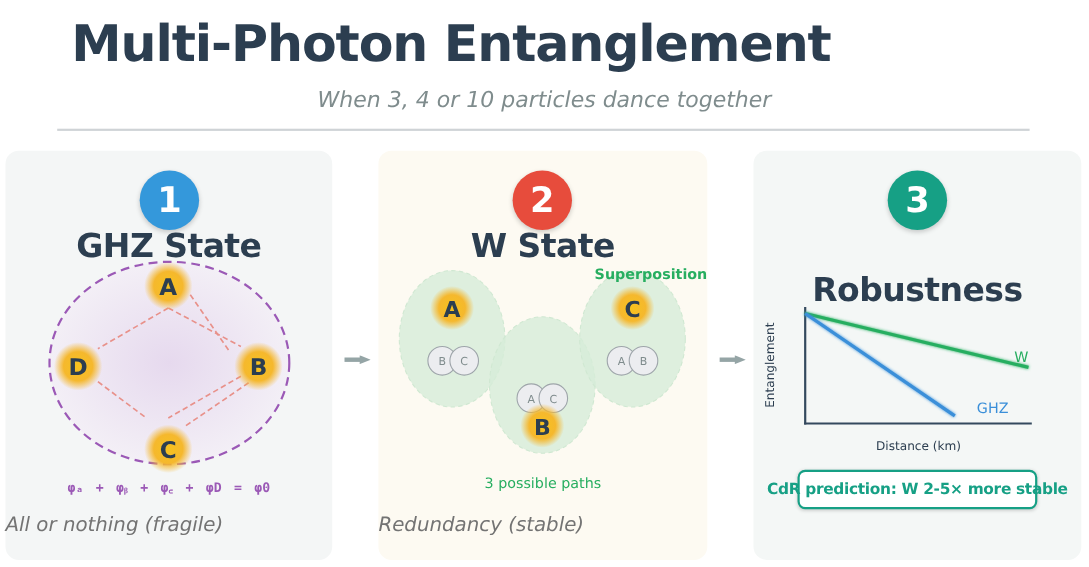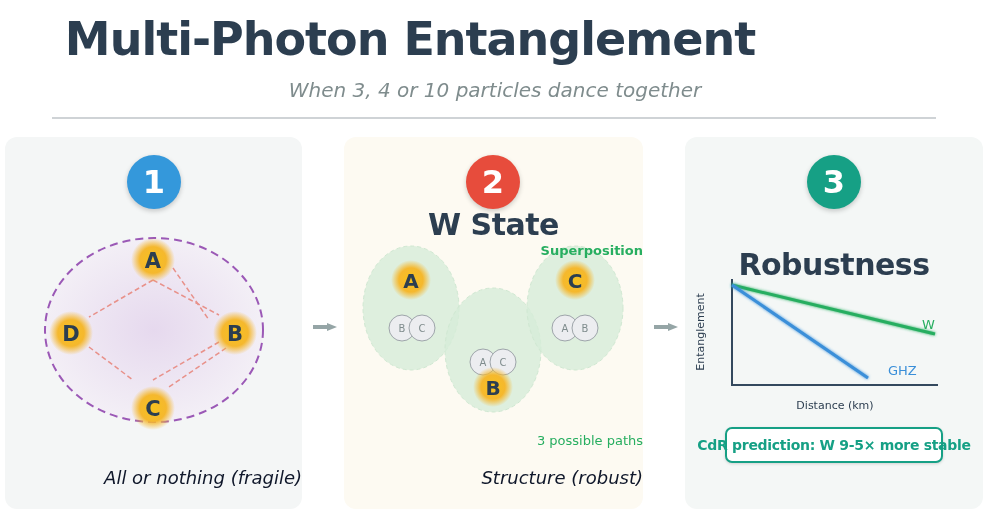--- a/index.html
+++ b/index.html
@@ -29,32 +29,32 @@
     color: #fff; font-family: "DejaVu Sans", sans-serif; font-weight: bold; font-size: 32px;
     display: flex; align-items: center; justify-content: center;
     box-shadow: 0 2px 5px rgba(0,0,0,0.2);
   }
   .heading {
     position: absolute; left: 0; width: 100%; text-align: center;
     font-family: "DejaVu Sans", sans-serif; font-weight: bold; font-size: 30px; color: #2c3e50;
     letter-spacing: -0.5px;
   }
   .caption {
-    position: absolute; left: 0; width: 100%; text-align: right;
-    font-family: "DejaVu Sans", sans-serif; font-style: italic; font-size: 18px; color: #0f172a;
+    position: absolute; left: 0; width: 100%; text-align: left;
+    font-family: "DejaVu Sans", sans-serif; font-style: italic; font-size: 18px; color: #737373;
   }
   .arrow { position: absolute; top: 323px; }
   .abs { position: absolute; }
   .formula {
     position: absolute; left: 0; width: 100%; text-align: center; top: 297px;
     font-family: "DejaVu Sans Mono", monospace; font-size: 12px; color: #9b59b6; font-weight: bold;
     word-spacing: 4px;
   }
   .green-note {
-    position: absolute; left: 0; width: 100%; text-align: right; top: 296px;
+    position: absolute; left: 0; width: 100%; text-align: center; top: 296px;
     font-family: "DejaVu Sans", sans-serif; font-size: 13px; color: #27ae60;
   }
   .prediction-text {
     position: absolute; left: 0; width: 100%; text-align: center; top: 300px;
     font-family: "DejaVu Sans", sans-serif; font-weight: bold; font-size: 14px; color: #16a085;
     white-space: nowrap; letter-spacing: -0.3px;
   }
   .prediction-box {
     position: absolute; left: 40px; top: 290px; width: 218px; height: 36px;
     border: 2px solid #16a085; border-radius: 7px; background: #ffffff;
@@ -63,20 +63,21 @@
 </style>
 </head>
 <body>
 
 <div class="title">Multi-Photon Entanglement</div>
 <div class="subtitle">When 3, 4 or 10 particles dance together</div>
 <div class="divider"></div>
 
 <div class="panel p1">
   <div class="badge" style="left:122px; background:#3498db;">1</div>
+  <div class="heading" style="top:70px;">GHZ State</div>
 
   <svg class="abs" style="left:36px; top:93px;" width="225" height="200">
     <defs>
       <radialGradient id="ghzfill" cx="50%" cy="50%" r="50%">
         <stop offset="0%" stop-color="#e6d9ee"></stop>
         <stop offset="100%" stop-color="#f3eff6"></stop>
       </radialGradient>
       <radialGradient id="pglow" cx="50%" cy="50%" r="50%">
         <stop offset="0%" stop-color="#f7c21d"></stop>
         <stop offset="60%" stop-color="#f5b82e"></stop>
@@ -103,20 +104,21 @@
     <g>
       <circle cx="112" cy="178" r="22" fill="url(#pglow)"></circle>
       <text x="112" y="186" text-anchor="middle" font-family="DejaVu Sans, sans-serif" font-weight="bold" font-size="21" fill="#2c3e50">C</text>
     </g>
     <g>
       <circle cx="30" cy="103" r="22" fill="url(#pglow)"></circle>
       <text x="30" y="111" text-anchor="middle" font-family="DejaVu Sans, sans-serif" font-weight="bold" font-size="21" fill="#2c3e50">D</text>
     </g>
   </svg>
 
+  <div class="formula">φₐ + φᵦ + φ꜀ + φD = φ0</div>
   <div class="caption" style="top:330px;">All or nothing (fragile)</div>
 </div>
 
 <svg class="arrow" style="left:313px;" width="24" height="8">
   <rect x="0" y="2" width="16" height="4" fill="#95a5a6"></rect>
   <polygon points="14,0 24,4 14,8" fill="#95a5a6"></polygon>
 </svg>
 
 <div class="panel p2">
   <div class="badge" style="left:122px; background:#e74c3c;">2</div>
@@ -165,21 +167,21 @@
       <text x="124" y="121">A</text>
       <text x="144" y="121">C</text>
     </g>
     <g>
       <circle cx="134" cy="142" r="20" fill="url(#pglow2)"></circle>
       <text x="134" y="150" text-anchor="middle" font-family="DejaVu Sans, sans-serif" font-weight="bold" font-size="20" fill="#2c3e50">B</text>
     </g>
   </svg>
 
   <div class="green-note">3 possible paths</div>
-  <div class="caption" style="top:330px;">Structure (robust)</div>
+  <div class="caption" style="top:330px;">Redundancy (stable)</div>
 </div>
 
 <svg class="arrow" style="left:654px;" width="24" height="8">
   <rect x="0" y="2" width="16" height="4" fill="#95a5a6"></rect>
   <polygon points="14,0 24,4 14,8" fill="#95a5a6"></polygon>
 </svg>
 
 <div class="panel p3">
   <div class="badge" style="left:122px; background:#16a085;">3</div>
   <div class="heading" style="top:70px;margin-top:40px;">Robustness</div>
@@ -198,14 +200,14 @@
     <line x1="46" y1="108" x2="253" y2="108" stroke="#34495e" stroke-width="2"></line>
     <line x1="47" y1="8" x2="250" y2="57" stroke="#27ae60" stroke-width="3" filter="url(#glow)"></line>
     <line x1="47" y1="8" x2="183" y2="101" stroke="#3a8fd9" stroke-width="3" filter="url(#glow)"></line>
     <text x="237" y="52" font-family="DejaVu Sans, sans-serif" font-size="13" fill="#27ae60">W</text>
     <text x="203" y="98" font-family="DejaVu Sans, sans-serif" font-size="13" fill="#3a8fd9">GHZ</text>
     <text x="150" y="132" text-anchor="middle" font-family="DejaVu Sans, sans-serif" font-size="11" fill="#2c3e50">Distance (km)</text>
     <text x="0" y="0" transform="translate(19,55) rotate(-90)" text-anchor="middle" font-family="DejaVu Sans, sans-serif" font-size="11" fill="#2c3e50">Entanglement</text>
   </svg>
 
   <div class="prediction-box"></div>
-  <div class="prediction-text">CdR prediction: W 9-5× more stable</div>
+  <div class="prediction-text">CdR prediction: W 2-5× more stable</div>
 </div>
 
 </body></html>

